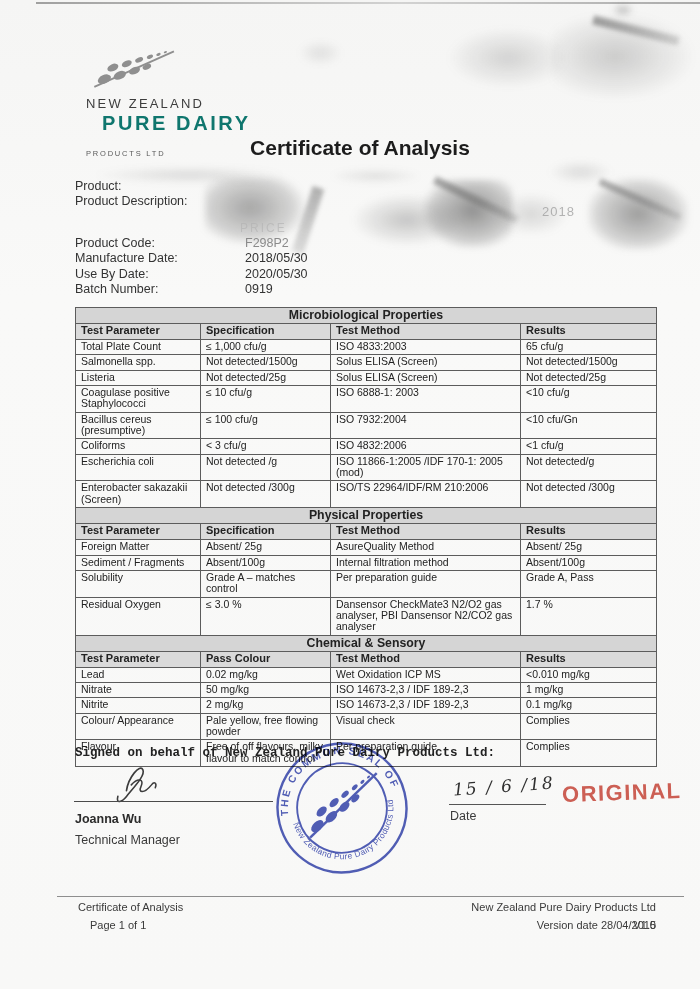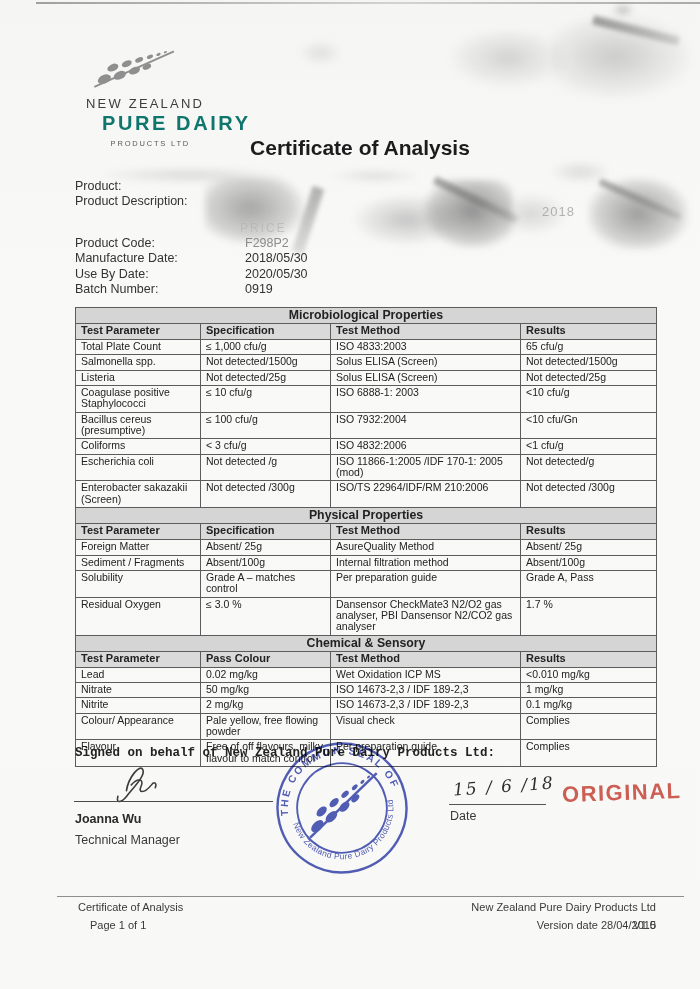--- a/index.html
+++ b/index.html
@@ -10,21 +10,21 @@
     color:#2b2b2b;
   }
   .abs{position:absolute;}
   .top-edge{left:36px;top:2px;right:0;height:1.5px;
     background:linear-gradient(90deg,rgba(90,90,90,.55),rgba(130,130,130,.3) 55%,rgba(95,95,95,.5));}
   
   .logo-fern{left:92px;top:48px;}
   .logo-text{left:86px;top:96px;width:100px;}
   .logo-l1{font-size:13px;letter-spacing:2.2px;color:#3d3d3d;white-space:nowrap;}
   .logo-l2{font-size:20px;font-weight:bold;letter-spacing:2.6px;color:#0f766e;white-space:nowrap;margin-top:1px;margin-left:16px;}
-  .logo-l3{font-size:7.5px;letter-spacing:1.8px;color:#5a5a5a;text-align:right;width:104px;margin-top:4px;}
+  .logo-l3{font-size:7.5px;letter-spacing:1.8px;color:#5a5a5a;text-align:left;width:104px;margin-top:14px;}
   
   .title{left:20px;right:0;top:136px;text-align:center;font-size:21px;font-weight:bold;color:#1c1c1c;}
   
   .pblock{left:75px;font-size:12.5px;line-height:15.4px;color:#333;}
   .pblock1{top:179px;}
   .pblock2{top:236px;}
   .pblock .lbl{display:inline-block;width:170px;}
   .pblock .val{color:#333;}
   .pblock .code-val{color:#8b8b8b;}
   .ghost-year{left:542px;top:204px;font-size:13px;color:#9d9d9d;opacity:.75;letter-spacing:1px;}

